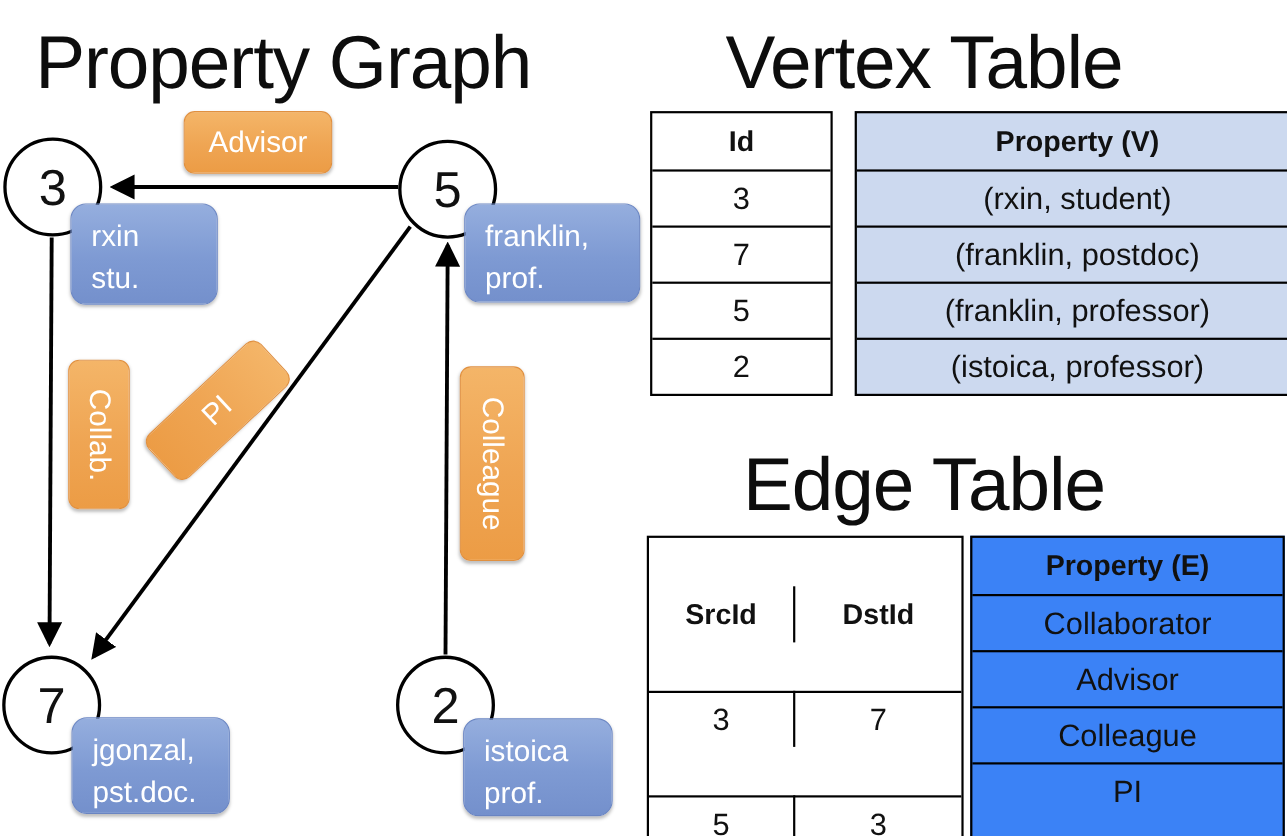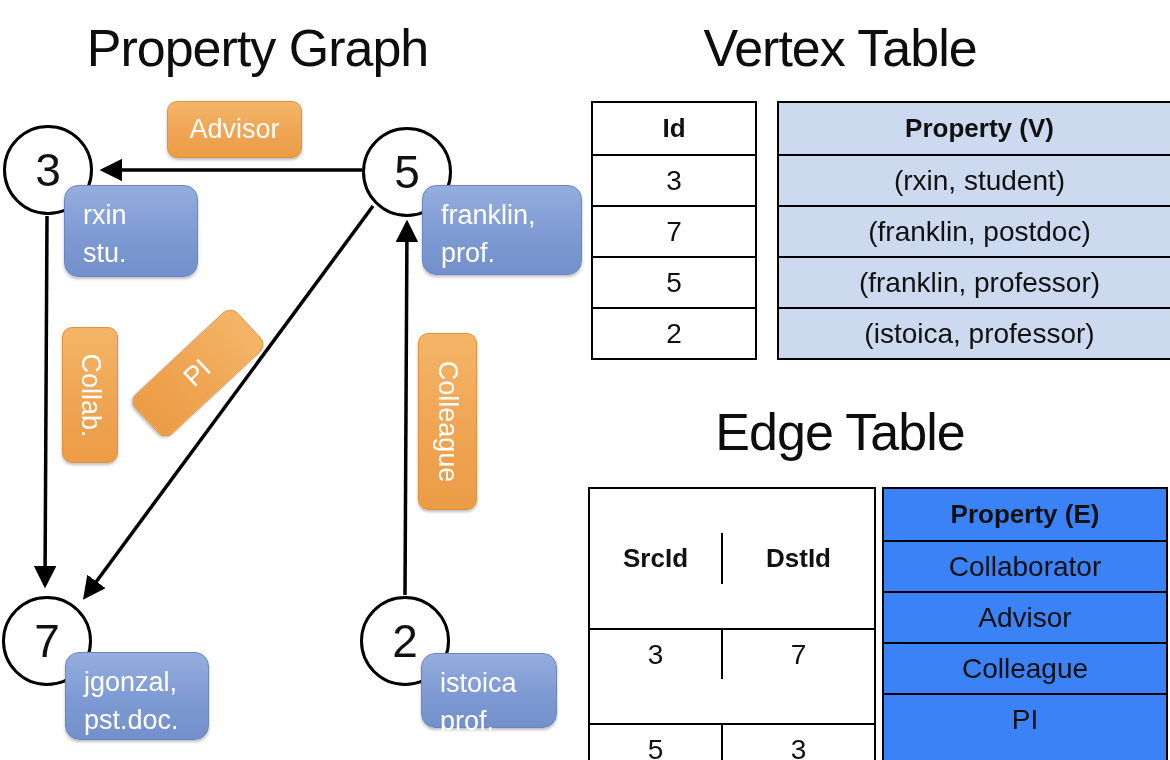--- a/index.html
+++ b/index.html
@@ -1,20 +1,20 @@
 <!DOCTYPE html>
 <html><head>
 <meta charset="utf-8">
 <style>
   * { margin: 0; padding: 0; box-sizing: border-box; }
   html, body { width: 1170px; height: 760px; background: #ffffff; overflow: hidden;
                font-family: "Liberation Sans", sans-serif; color: #000; }
 
   
-  .big-title { position: absolute; text-align: center; font-size: 52px; font-weight: 400;
+  .big-title { position: absolute; text-align: center; font-size: 68px; font-weight: 400;
                letter-spacing: -1px; color: #0d0d0d; white-space: nowrap; }
 
   
   #graph-svg { position: absolute; left: 0; top: 0; width: 580px; height: 760px; z-index: 1; }
 
   .vertex-circle { position: absolute; width: 90px; height: 90px; border-radius: 50%;
                    border: 3.5px solid #000; background: #fff; display: flex;
                    align-items: center; justify-content: center; z-index: 2;
                    font-size: 46px; font-weight: 400; color: #111; }
 
@@ -78,21 +78,21 @@
 <div class="vertex-circle" style="left:360px; top:596px;">
   <span>2</span>
 </div>
 
 <div class="prop-box" style="left:64px; top:185px; width:134px; height:92px;">rxin
 stu.</div>
 <div class="prop-box" style="left:422px; top:185px; width:160px; height:90px;">franklin,
 prof.</div>
 <div class="prop-box" style="left:65px; top:652px; width:144px; height:88px;">jgonzal,
 pst.doc.</div>
-<div class="prop-box" style="left:421px; top:653px; width:136px; height:75px;">istoica
+<div class="prop-box" style="left:421px; top:653px; width:136px; height:89px;">istoica
 prof.</div>
 
 <div class="edge-label" style="left:167px; top:101px; width:135px; height:57px;">
   <span>Advisor</span>
 </div>
 <div class="edge-label" style="left:62px; top:327px; width:56px; height:136px;">
   <span class="vtext">Collab.</span>
 </div>
 <div class="edge-label" style="left:171px; top:303px; width:54px; height:140px; transform:rotate(47deg);">
   <span class="vtext-ccw">PI</span>

